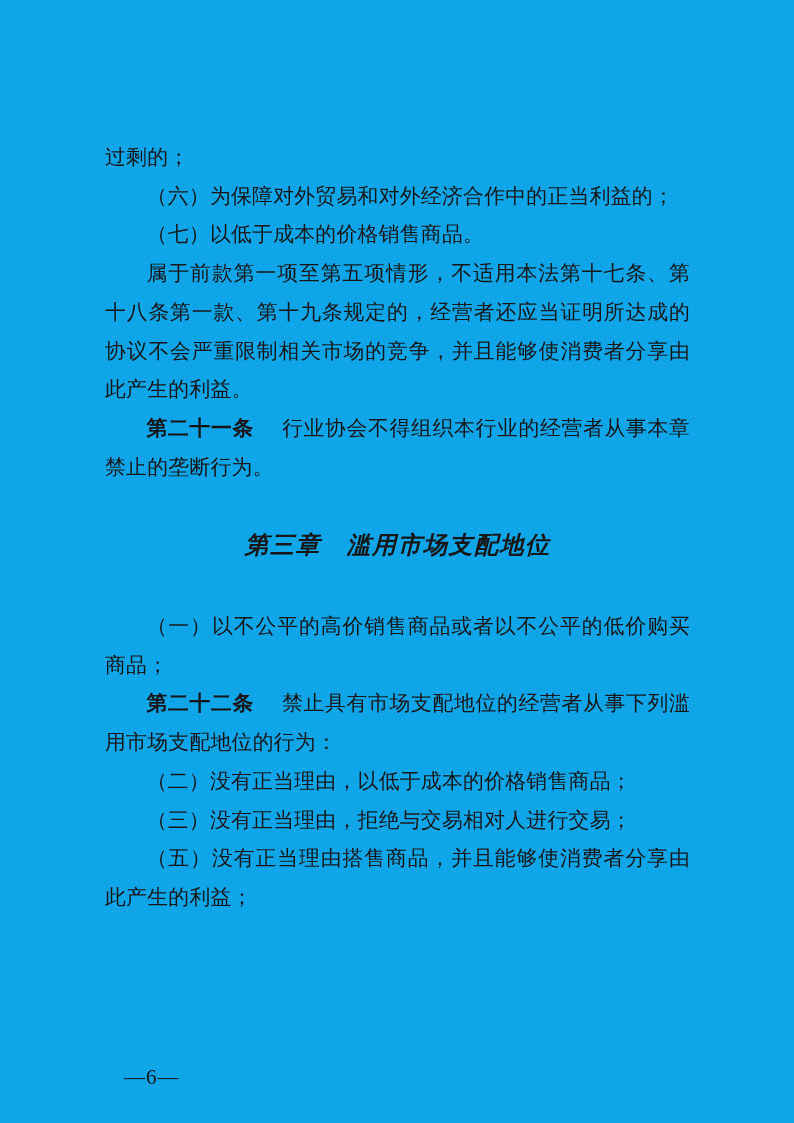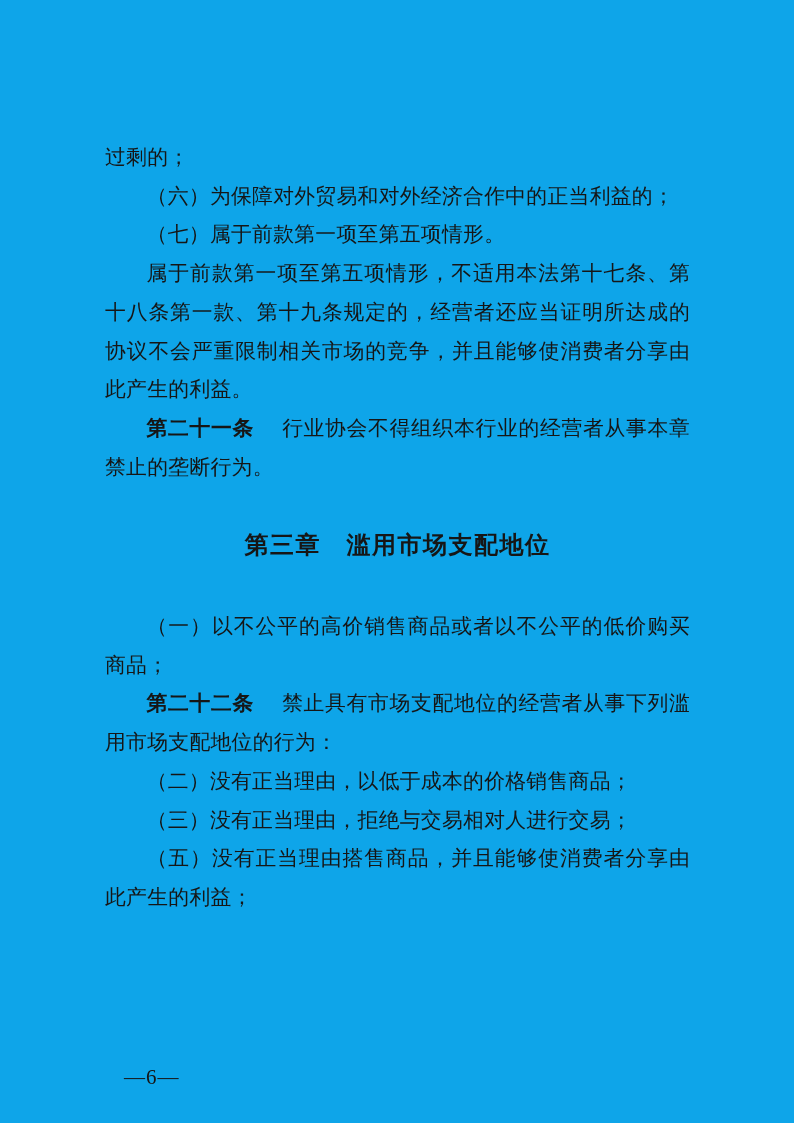--- a/index.html
+++ b/index.html
@@ -39,20 +39,21 @@
     margin-right: 1.35em;
   }
   .chapter {
     margin: 40px 0 42px 0;
     font-size: 24px;
     line-height: 38.7px;
     font-weight: 700;
     font-family: "Liberation Sans", "DejaVu Sans", sans-serif;
     text-align: center;
     letter-spacing: 1.5px;
+    font-style: italic;
   }
   .page-number {
     position: absolute;
     left: 124px;
     top: 1064px;
     font-size: 21px;
     line-height: 26px;
     letter-spacing: 1px;
     color: #161616;
   }
@@ -60,21 +61,21 @@
 </head>
 <body>
 
 <div class="page">
   <div class="content">
 
     <p class="para"><span>过剩的；</span></p>
 
     <p class="para indent"><span>（六）为保障对外贸易和对外经济合作中的正当利益的；</span></p>
 
-    <p class="para indent"><span>（七）属于前款第一项至第五项情形。</span></p>
+    <p class="para indent"><span>（七）以低于成本的价格销售商品。</span></p>
 
     <p class="para indent"><span>属于前款第一项至第五项情形，不适用本法第十七条、第十八条第一款、第十九条规定的，经营者还应当证明所达成的协议不会严重限制相关市场的竞争，并且能够使消费者分享由此产生的利益。</span></p>
 
     <p class="para indent"><span class="article-no">第二十一条</span><span>行业协会不得组织本行业的经营者从事本章禁止的垄断行为。</span></p>
 
     <h2 class="chapter">第三章　滥用市场支配地位</h2>
 
     <p class="para indent"><span>（一）以不公平的高价销售商品或者以不公平的低价购买商品；</span></p>
 
     <p class="para indent"><span class="article-no">第二十二条</span><span>禁止具有市场支配地位的经营者从事下列滥用市场支配地位的行为：</span></p>

